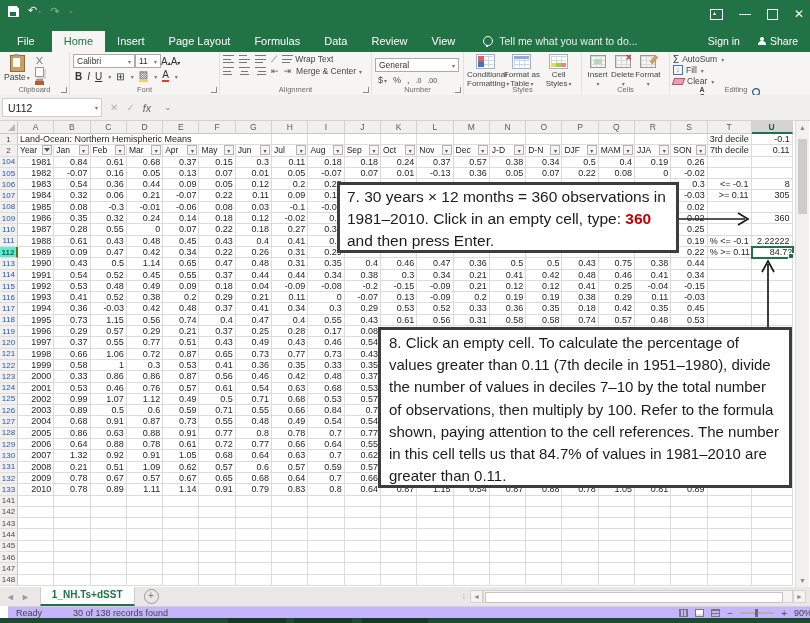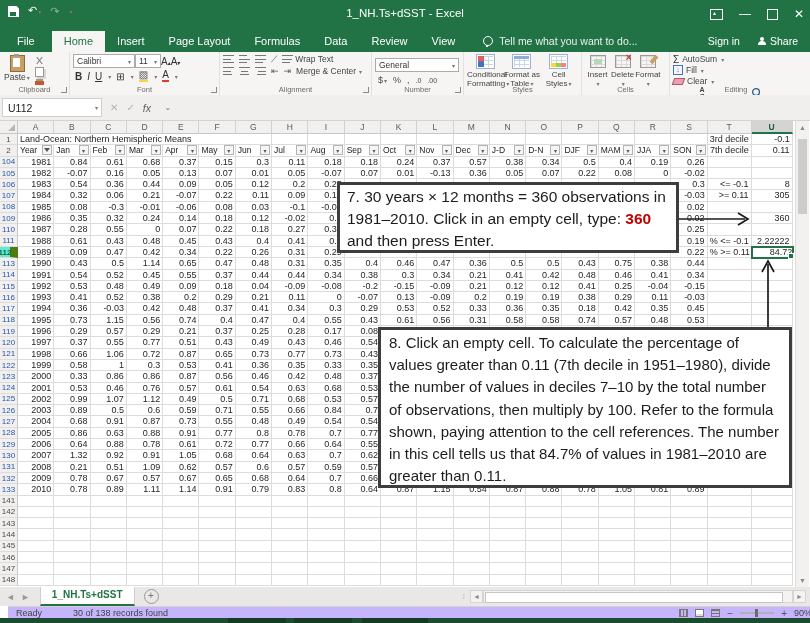--- a/index.html
+++ b/index.html
@@ -96,21 +96,21 @@
   
   .grid{position:absolute;left:0;top:121px;width:794px;height:466px;background:#fff;overflow:hidden;}
   .g-row{display:flex;height:11.3px;}
   .g-row.letters{height:13px;}
   .corner{width:18px;background:#f1f0ef;border-right:1px solid #c9c8c7;border-bottom:1px solid #c9c8c7;position:relative;box-sizing:border-box;}
   .corner::after{content:'';position:absolute;right:2px;bottom:2px;width:0;height:0;border-left:7px solid transparent;border-bottom:7px solid #b8b6b4;}
   .colhdr{background:#f1f0ef;border-right:1px solid #d2d1d0;border-bottom:1px solid #c9c8c7;font-size:8.5px;color:#5a5a5a;display:flex;align-items:center;justify-content:center;box-sizing:border-box;}
   .colhdr.hl{background:#d4d4d4;color:#17643a;font-weight:bold;border-bottom:2px solid #217346;}
   .rowhdr{width:18px;background:#f1f0ef;border-right:1px solid #c9c8c7;border-bottom:1px solid #dedddc;font-size:8px;color:#4a4a4a;display:flex;align-items:center;justify-content:center;box-sizing:border-box;flex:none;}
   .rowhdr.blue{color:#2456b0;}
-  .rowhdr.hl{background:#5eead4;color:#17643a;font-weight:bold;border-right:8px solid #4d7c0f;}
+  .rowhdr.hl{background:#5eead4;color:#17643a;font-weight:bold;border-right:2px solid #4d7c0f;}
   .cell{border-right:1px solid #dcdcdc;border-bottom:1px solid #dcdcdc;font-size:9px;color:#1f1f1f;text-align:right;padding:0 2px;line-height:10.5px;overflow:hidden;white-space:nowrap;box-sizing:border-box;flex:none;}
   .cell.txt{text-align:left;border-right:none;}
   .cell.sel{overflow:visible;position:relative;z-index:3;outline:2px solid #217346;outline-offset:-1px;}
   .cell.sel::after{content:'';position:absolute;right:-2px;bottom:-2px;width:4px;height:4px;background:#217346;border:1px solid #fff;box-sizing:content-box;}
   .hcell{display:flex;align-items:center;border-right:1px solid #dcdcdc;border-bottom:1px solid #dcdcdc;font-size:8.5px;color:#222;padding:0 1px 0 2px;box-sizing:border-box;overflow:hidden;flex:none;}
   .fbtn{margin-left:auto;width:10px;height:10px;background:#f6f5f4;border:1px solid #b5b4b3;color:#555;font-size:6px;display:flex;align-items:center;justify-content:center;box-sizing:border-box;flex:none;}
   .fun{width:0;height:0;border-left:3px solid transparent;border-right:3px solid transparent;border-top:4px solid #555;}
   
   .vscroll{position:absolute;left:795px;top:121px;width:14px;height:466px;background:#f2f1f0;border-left:1px solid #dddcdb;box-sizing:border-box;}
   .vbtn{height:13px;text-align:center;font-size:7px;color:#8a8a8a;line-height:13px;}
@@ -153,21 +153,20 @@
 
 <div id="app">
 
   <div class="titlebar">
     <div class="qat">
       <span class="saveic"></span>
       <span class="qbtn">↶<span class="dd">▾</span></span>
       <span class="qbtn dim">↷</span>
       <span class="qbtn"><span class="dd">▾</span></span>
     </div>
-    <div class="title-text">1_NH.Ts+dSST - Excel</div>
     <div class="winctl">
       <span class="ribdispic"></span>
       <span class="wbtn">—</span>
       <span class="restic"></span>
       <span class="wbtn">✕</span>
     </div>
   </div>
 
   <div class="tabstrip">
     <span class="ftab">File</span>

